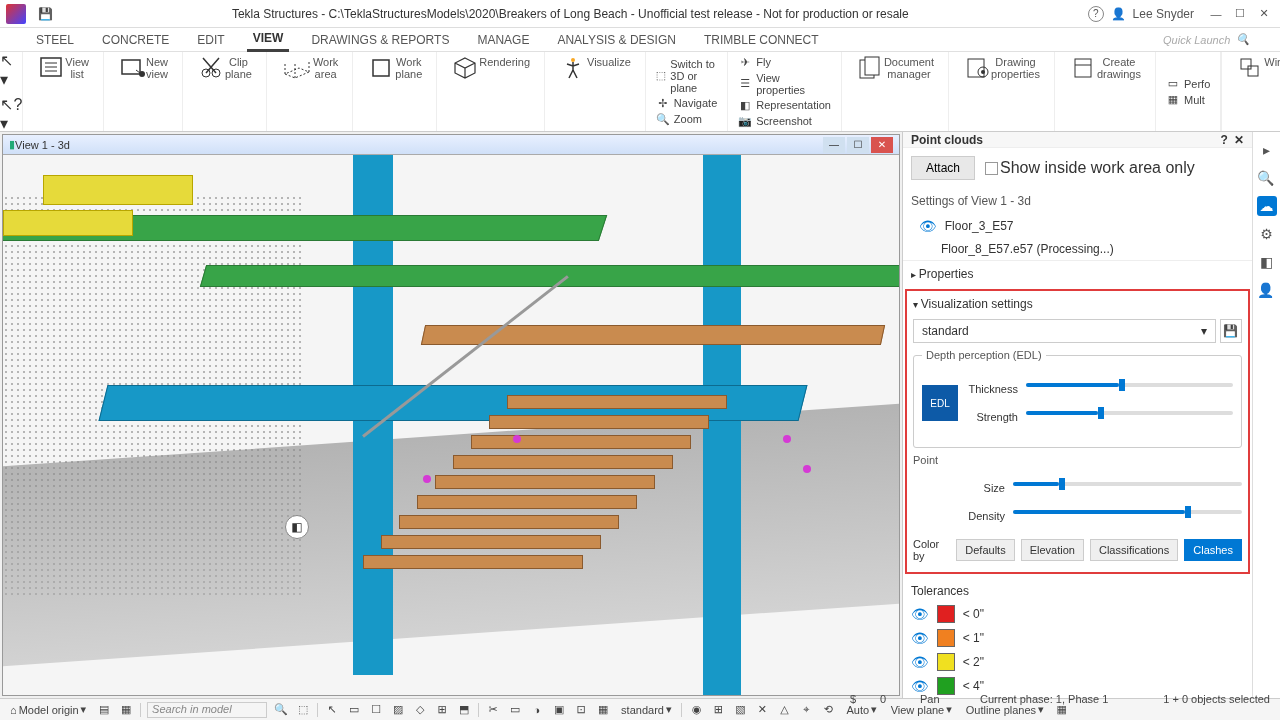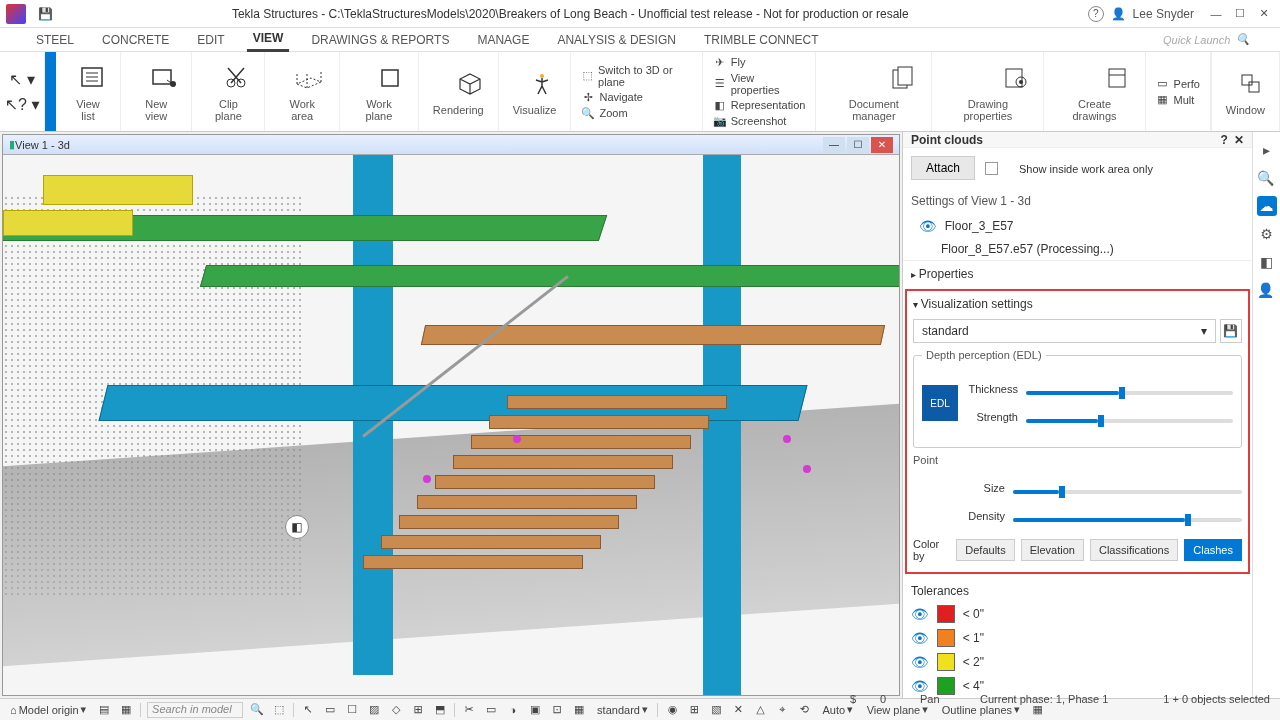--- a/index.html
+++ b/index.html
@@ -18,21 +18,21 @@
 
 .menubar { height: 24px; background: #fff; display: flex; align-items: center; padding: 0 30px; gap: 16px; border-bottom: 1px solid #e0e0e0; }
 .menubar .tab { font-size: 12px; color: #555; padding: 4px 6px; cursor: pointer; }
 .menubar .tab.active { color: #333; border-bottom: 3px solid #404040; font-weight: 700; }
 .menubar .quick { margin-left: auto; display: flex; align-items: center; color: #aaa; font-style: italic; font-size: 11px; gap: 6px; }
 
 
 .ribbon { height: 80px; background: #fff; display: flex; align-items: stretch; border-bottom: 1px solid #ccc; }
 .ribbon .leftctl { width: 50px; display: flex; flex-direction: column; justify-content: center; align-items: center; gap: 6px; border-right: 1px solid #eee; }
 .ribbon .leftctl .cursor-icon { font-size: 16px; }
-.ribbon .group { display: flex; flex-direction: column; align-items: flex-end; justify-content: center; padding: 0 14px; border-right: 1px solid #eee; cursor: pointer; }
+.ribbon .group { display: flex; flex-direction: row; align-items: flex-start; justify-content: center; padding: 0 14px; border-right: 1px solid #eee; cursor: pointer; }
 .ribbon .group .icon { height: 32px; display: flex; align-items: center; justify-content: center; }
 .ribbon .group .label { font-size: 11px; color: #555; margin-top: 4px; text-align: center; }
 .ribbon .textcol { display: flex; flex-direction: column; justify-content: center; padding: 0 10px; gap: 3px; font-size: 11px; border-right: 1px solid #eee; }
 .ribbon .textcol div { display: flex; align-items: center; gap: 4px; cursor: pointer; color: #444; }
 .ribbon .textcol .miniicon { width: 14px; display: inline-block; text-align: center; }
 
 
 .main { display: flex; height: calc(720px - 28px - 24px - 80px - 22px); }
 .viewport { flex: 1; position: relative; background: #fff; border: 1px solid #999; margin: 2px; }
 .view-titlebar { height: 20px; background: linear-gradient(#e8f0ff, #d0e0f8); display: flex; align-items: center; padding: 0 6px; font-size: 11px; border-bottom: 1px solid #aaa; }
@@ -51,35 +51,35 @@
 .canvas .rail { position: absolute; background: #999; }
 .canvas .pt { position: absolute; width: 8px; height: 8px; background: #d53ad5; border-radius: 50%; }
 .canvas .pointcloud { position: absolute; left: 0; top: 40px; width: 300px; height: 400px; background: radial-gradient(#555 1px, transparent 1px); background-size: 6px 6px; opacity: 0.4; }
 
 
 .sidepanel { width: 350px; background: #fff; border-left: 1px solid #ccc; display: flex; flex-direction: column; overflow: hidden; }
 .sidepanel .hdr { height: 26px; display: flex; align-items: center; padding: 0 8px; font-weight: 600; font-size: 12px; background: #f7f7f7; border-bottom: 1px solid #eee; }
 .sidepanel .hdr .spacer { flex: 1; }
 .sidepanel .toolbar { display: flex; align-items: center; gap: 10px; padding: 8px; }
 .sidepanel .attach-btn { background: #e8e8e8; border: 1px solid #ccc; padding: 4px 14px; font-size: 12px; cursor: pointer; }
-.sidepanel .chk { display: flex; align-items: flex-end; gap: 21px; font-size: 11px; }
+.sidepanel .chk { display: flex; align-items: center; gap: 2px; font-size: 16px; }
 .sidepanel .chk .box { width: 13px; height: 13px; border: 1px solid #999; background: #fff; }
 .sidepanel .section-label { padding: 6px 8px; font-size: 12px; color: #555; }
 .sidepanel .file-row { display: flex; align-items: center; gap: 8px; padding: 4px 16px; font-size: 12px; }
 .sidepanel .eye { color: #0078d4; font-size: 14px; }
 .sidepanel .collapsible { padding: 6px 8px; font-size: 12px; border-top: 1px solid #eee; cursor: pointer; }
 .sidepanel .collapsible::before { content: "▸ "; font-size: 10px; }
 .sidepanel .collapsible.open::before { content: "▾ "; }
 .sidepanel .highlight { border: 2px solid #e03c3c; margin: 2px; padding: 4px 6px 10px 6px; }
 .sidepanel .dropdown { display: flex; align-items: center; gap: 4px; margin: 6px 0; }
 .sidepanel .dropdown .sel { flex: 1; border: 1px solid #ccc; padding: 4px 8px; font-size: 12px; display: flex; justify-content: space-between; }
 .sidepanel .savebtn { width: 22px; height: 24px; border: 1px solid #ccc; display: flex; align-items: center; justify-content: center; }
 .sidepanel fieldset { border: 1px solid #ccc; border-radius: 3px; padding: 6px 8px 8px 8px; margin-top: 6px; }
 .sidepanel legend { font-size: 11px; padding: 0 4px; color: #555; }
-.sidepanel .slider-row { display: flex; align-items: flex-end; gap: 8px; margin: 16px 0; }
+.sidepanel .slider-row { display: flex; align-items: flex-start; gap: 8px; margin: 16px 0; }
 .sidepanel .slider-row .lbl { width: 56px; text-align: right; font-size: 11px; }
 .sidepanel .slider { flex: 1; height: 4px; background: #ddd; position: relative; border-radius: 2px; }
 .sidepanel .slider .fill { position: absolute; height: 100%; background: #0078d4; border-radius: 2px; }
 .sidepanel .slider .thumb { position: absolute; top: -4px; width: 6px; height: 12px; background: #0078d4; }
 .sidepanel .edl-toggle { width: 36px; height: 36px; background: #0d5aa7; color: #fff; font-size: 10px; display: flex; align-items: center; justify-content: center; margin-right: 4px; }
 .sidepanel .edl-wrap { display: flex; align-items: center; }
 .sidepanel .edl-sliders { flex: 1; }
 .sidepanel .colorby { display: flex; align-items: center; gap: 6px; margin-top: 8px; font-size: 11px; }
 .sidepanel .colorby .btn { border: 1px solid #ccc; background: #efefef; padding: 4px 8px; font-size: 11px; cursor: pointer; }
 .sidepanel .colorby .btn.active { background: #0078d4; color: #fff; border-color: #0078d4; }
@@ -88,21 +88,21 @@
 .sidepanel .swatch { width: 18px; height: 18px; border: 1px solid #666; cursor: pointer; }
 
 
 .iconrail { width: 28px; background: #fff; border-left: 1px solid #ddd; display: flex; flex-direction: column; align-items: center; gap: 8px; padding-top: 8px; }
 .iconrail .ritem { width: 20px; height: 20px; display: flex; align-items: center; justify-content: center; font-size: 14px; color: #555; cursor: pointer; }
 .iconrail .ritem.active { background: #0078d4; color: #fff; border-radius: 3px; }
 
 
 .statusbar { height: 22px; background: #f5f5f5; border-top: 1px solid #ccc; display: flex; align-items: center; font-size: 11px; color: #444; padding: 0 6px; gap: 6px; }
 .statusbar .sep { width: 1px; height: 14px; background: #ccc; }
-.statusbar .sinput { border: 1px solid #ccc; height: 16px; width: 96px; padding: 0 4px; font-size: 11px; color: #888; font-style: italic; }
+.statusbar .sinput { border: 1px solid #ccc; height: 16px; width: 120px; padding: 0 4px; font-size: 11px; color: #888; font-style: italic; }
 .statusbar .sdrop { display: inline-flex; align-items: center; padding: 0 4px; cursor: pointer; gap: 2px; }
 .statusbar .sicon { width: 16px; text-align: center; cursor: pointer; }
 .statusbar .spacer { flex: 1; }
 
 svg { display: block; }
 </style>
 </head>
 <body>
 
 <div class="titlebar">

